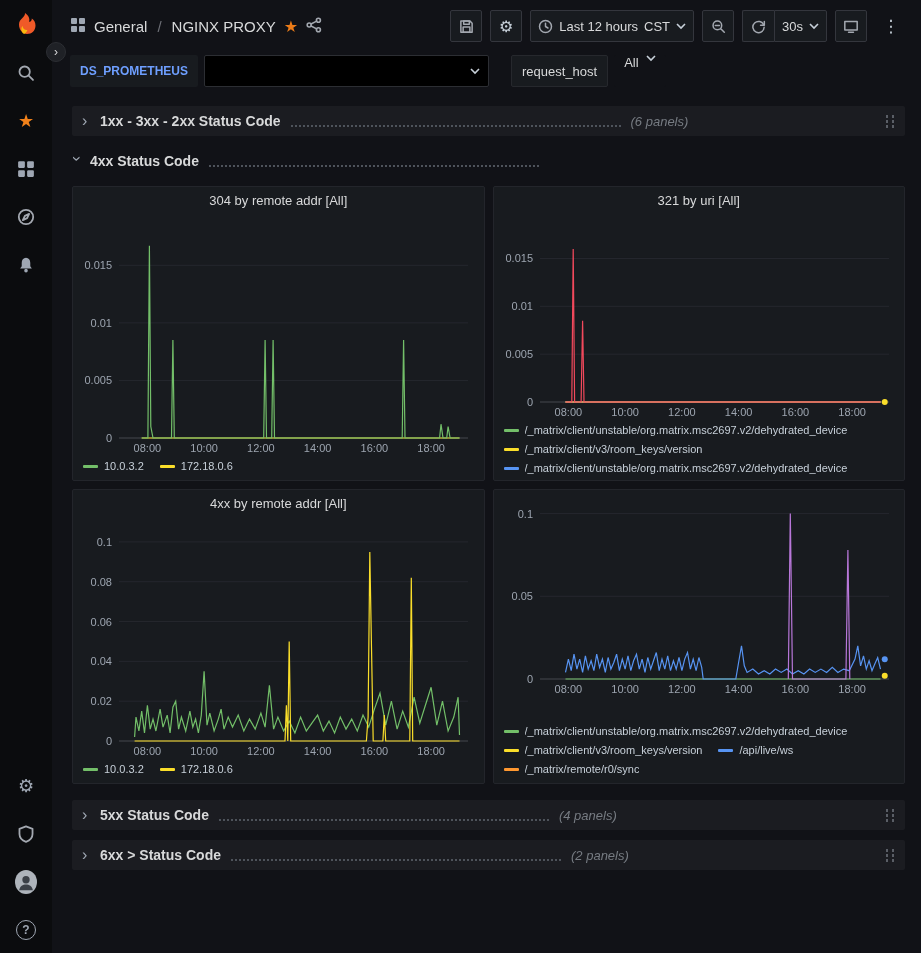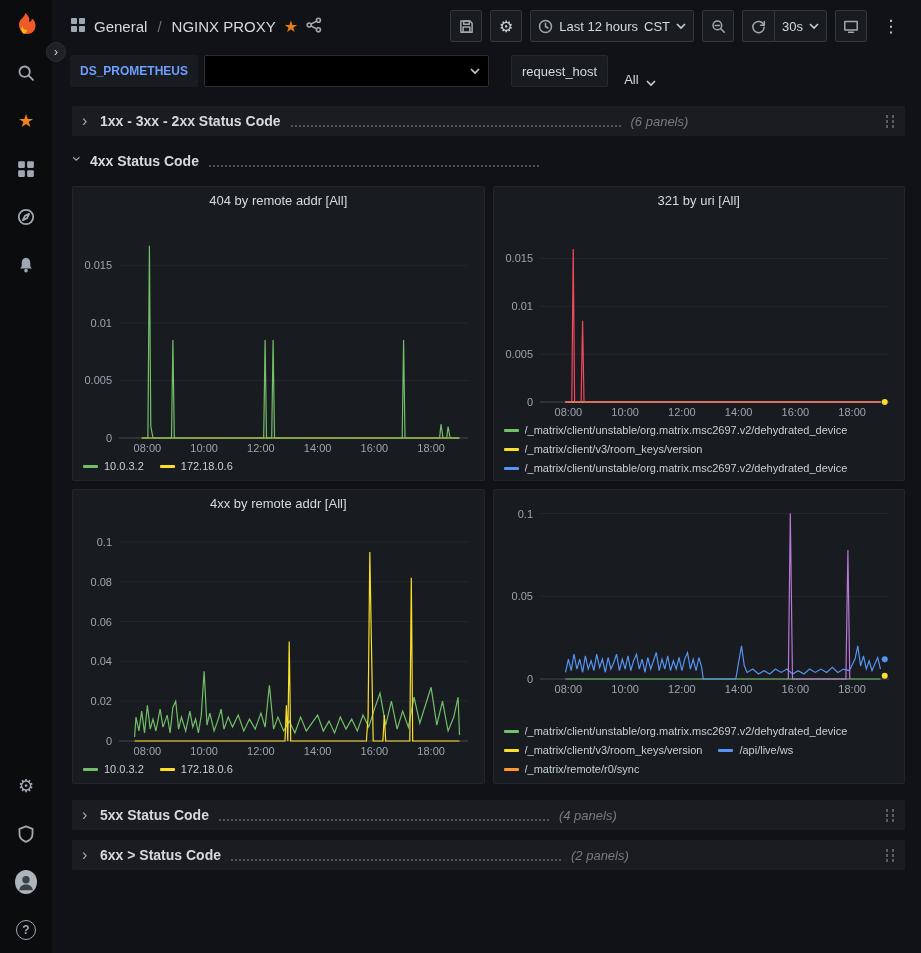--- a/index.html
+++ b/index.html
@@ -41,21 +41,21 @@
   .btn-group .nav-btn:last-child { border-radius:0 2px 2px 0; }
   .glyph-gear { font-size:16px; color:#c7d0d9; }
 
   .subnav { height:44px; display:flex; align-items:center; gap:6px; padding:0 20px 6px 18px; }
   .var-chip { height:32px; display:flex; align-items:center; padding:0 10px; background:#181b1f;
     border-radius:2px; font-size:12px; font-weight:bold; color:#6e9fff; cursor:pointer; }
   .var-chip.host { color:#d8d9da; font-weight:normal; font-size:13px; border:1px solid #26282d; }
   .ds-select { width:285px; height:32px; background:#000; border:1px solid #2c2e33; border-radius:2px;
     display:flex; align-items:center; padding:0 8px; cursor:pointer; margin-right:16px; }
   .ds-select .spacer { flex:1; }
-  .host-select { height:32px; display:flex; align-items:flex-end; gap:7px; padding:0 10px; font-size:13px;
+  .host-select { height:32px; display:flex; align-items:flex-start; gap:7px; padding:0 10px; font-size:13px;
     cursor:pointer; background:#111217; border-radius:2px; }
 
   .chev { width:10px; height:7px; flex-shrink:0; }
   .chev path { stroke:#c7d0d9; stroke-width:1.6; fill:none; }
 
   
   .content { flex:1; overflow:hidden; padding:10px 16px 0 20px; }
 
   .row-header { height:30px; display:flex; align-items:center; gap:8px; cursor:pointer; margin-bottom:10px; }
   .row-header.collapsed { background:rgba(255,255,255,0.045); border-radius:2px; padding:0 10px; }
@@ -261,21 +261,21 @@
 
     <div class="row-header">
       <span class="row-chevron down">›</span>
       <span class="row-title">4xx Status Code</span>
       <span class="dots-leader"></span>
     </div>
 
     <div class="panel-grid">
 
       <div class="panel">
-        <div class="panel-header">404 by remote addr [All]</div>
+        <div class="panel-header">304 by remote addr [All]</div>
         <div class="chart-wrap"><svg class="chart-svg" width="403" height="241" viewBox="0 0 403 241">
               <line x1="44" x2="393" y1="223" y2="223" stroke="#45484f" stroke-width="1"></line>
               <text x="37" y="227" text-anchor="end">0</text>
               <line x1="44" x2="393" y1="165.43243243243242" y2="165.43243243243242" stroke="#25272e" stroke-width="1"></line>
               <text x="37" y="169.43243243243242" text-anchor="end">0.005</text>
               <line x1="44" x2="393" y1="107.86486486486486" y2="107.86486486486486" stroke="#25272e" stroke-width="1"></line>
               <text x="37" y="111.86486486486486" text-anchor="end">0.01</text>
               <line x1="44" x2="393" y1="50.29729729729729" y2="50.29729729729729" stroke="#25272e" stroke-width="1"></line>
               <text x="37" y="54.29729729729729" text-anchor="end">0.015</text>
               <text x="72.3739837398374" y="237" text-anchor="middle">08:00</text>

